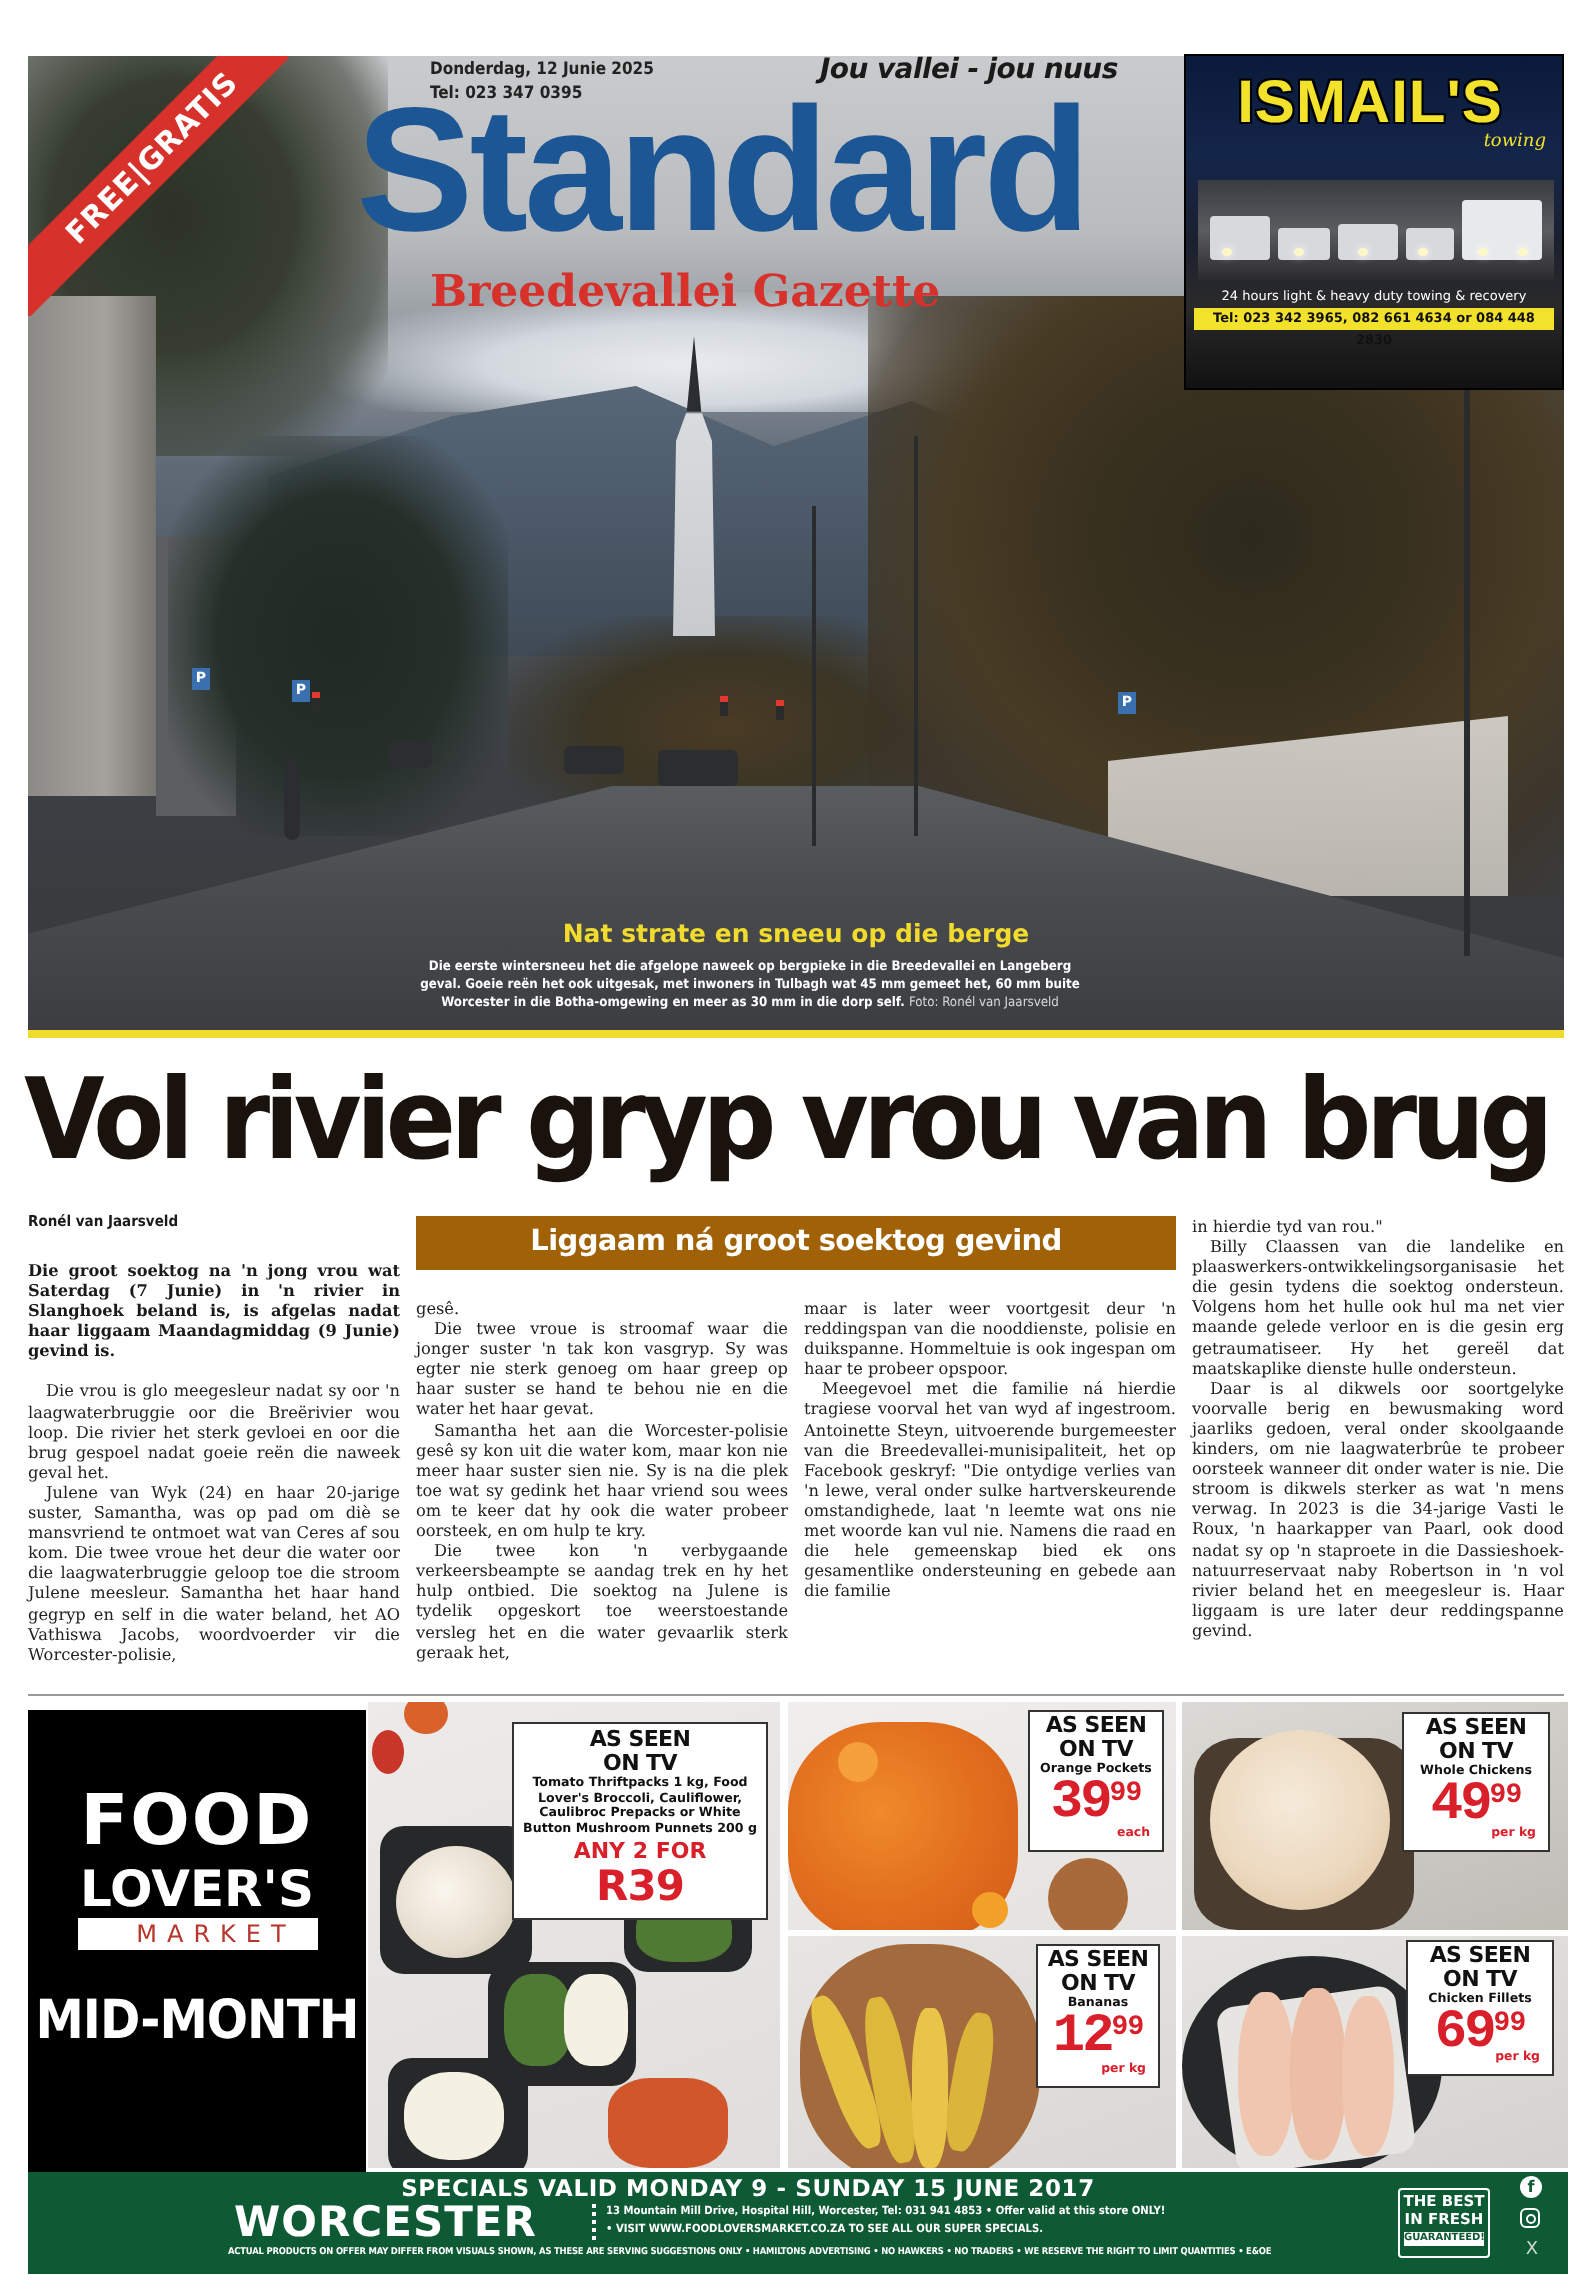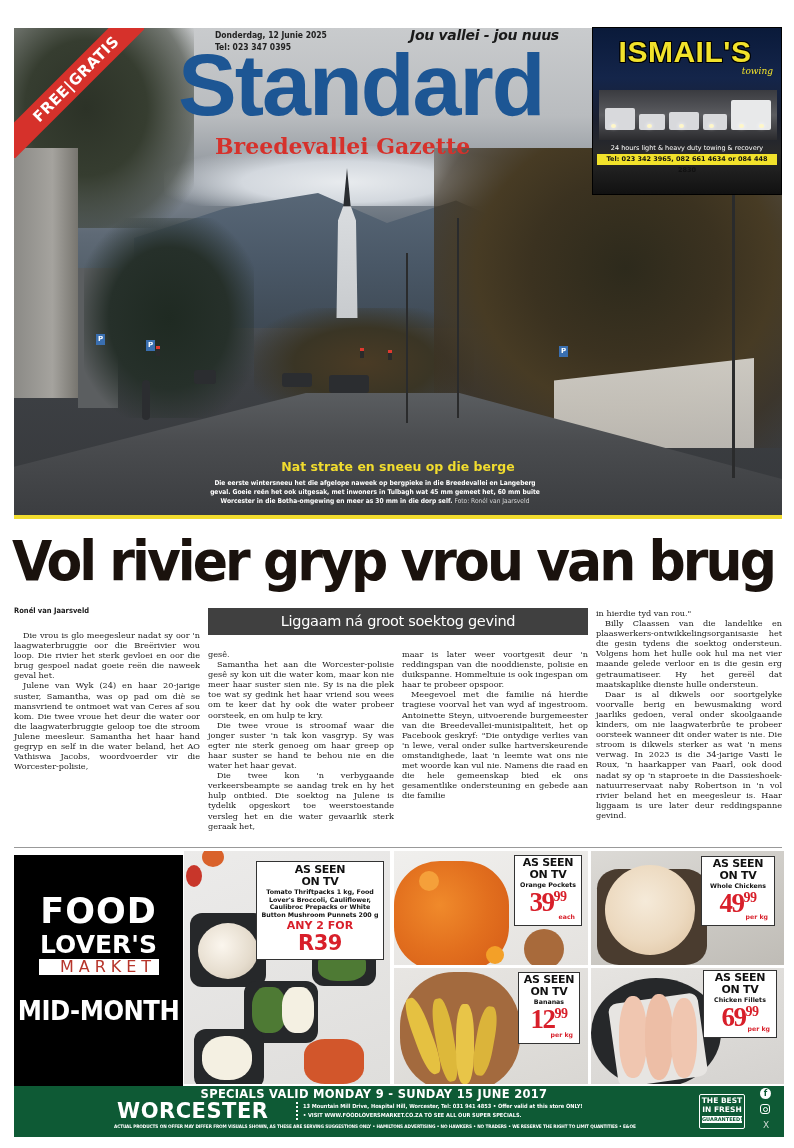--- a/index.html
+++ b/index.html
@@ -154,57 +154,57 @@
   }
   .col p { text-indent: 9px; }
   .col p.noindent { text-indent: 0; }
   .col .lead { font-weight: bold; text-indent: 0; margin-bottom: 10px; color: #1a1a1a; }
   .col1 { left: 14px; }
   .col2 { left: 208px; top: 649px; }
   .col3 { left: 402px; top: 649px; }
   .col4 { left: 596px; top: 608px; }
 
   .subhead-box {
-    position: absolute; left: 208px; top: 608px; width: 380px; height: 27px; background: #404040; color: #fff;
-    font-family: "DejaVu Sans", sans-serif; font-weight: normal; font-size: 14.5px; text-align: center; line-height: 27px;
+    position: absolute; left: 208px; top: 608px; width: 380px; height: 27px; background: #a16207; color: #fff;
+    font-family: "DejaVu Sans", sans-serif; font-weight: bold; font-size: 14.5px; text-align: center; line-height: 27px;
     letter-spacing: -0.3px;
   }
 
   
   .ad-rule { position: absolute; left: 14px; top: 847px; width: 768px; height: 1px; background: #999; }
   .ad-fl { position: absolute; left: 14px; top: 851px; width: 770px; height: 232px; }
   .fl-red {
     position: absolute; left: 0; top: 4px; width: 169px; height: 233px; background: #000000; color: #fff;
     text-align: center;
   }
   .fl-logo-food { position: absolute; left: 0; top: 38px; width: 169px; font-family: "DejaVu Sans", sans-serif; font-weight: bold; font-size: 35px; letter-spacing: 1px; line-height: 36px; }
   .fl-logo-lovers { position: absolute; left: 0; top: 76px; width: 169px; font-family: "DejaVu Sans", sans-serif; font-weight: bold; font-size: 25px; line-height: 28px; letter-spacing: 0px; }
   .fl-logo-market {
     position: absolute; left: 25px; top: 104px; width: 120px; height: 16px; background: #fff; color: #b7352b;
-    font-family: "DejaVu Sans", sans-serif; font-size: 16px; letter-spacing: 5px; line-height: 16px; text-align: center; padding-left: 18px;
+    font-family: "DejaVu Sans", sans-serif; font-size: 12px; letter-spacing: 5px; line-height: 16px; text-align: center; padding-left: 18px;
   }
   .fl-mid { position: absolute; left: 0; top: 140px; width: 169px; font-family: "DejaVu Sans Condensed", "DejaVu Sans", sans-serif; font-weight: bold; font-size: 27px; line-height: 31px; letter-spacing: -0.5px; }
 
   .tile { position: absolute; overflow: hidden; background: #e7e6e4; }
   .tile-veg { left: 170px; top: 0; width: 206px; height: 233px; background: linear-gradient(160deg, #ecebea 0%, #dfdedc 100%); }
   .tile-orange { left: 380px; top: 0; width: 194px; height: 114px; background: linear-gradient(160deg, #f0efed 0%, #e4e2df 100%); }
   .tile-chicken { left: 577px; top: 0; width: 193px; height: 114px; background: linear-gradient(160deg, #dcdad6 0%, #bfbcb6 100%); }
   .tile-banana { left: 380px; top: 117px; width: 194px; height: 116px; background: linear-gradient(160deg, #e8e6e3 0%, #d9d7d3 100%); }
   .tile-fillet { left: 577px; top: 117px; width: 193px; height: 116px; background: linear-gradient(160deg, #e6e4e1 0%, #d4d2cf 100%); }
 
   .blob { position: absolute; border-radius: 50%; }
   .tray { position: absolute; border-radius: 12px; background: #26282a; }
 
   .price-box {
     position: absolute; background: #fff; border: 1.5px solid #333; text-align: center; color: #111;
     font-family: "DejaVu Sans", sans-serif;
   }
   .price-box .asseen { font-weight: bold; font-size: 11px; line-height: 11.5px; letter-spacing: -0.3px; }
   .price-box .prod { font-weight: bold; font-size: 6.3px; line-height: 7.5px; margin-top: 1px; }
-  .price-box .price { color: #d81f2a; font-weight: bold; font-family: Liberation Serif, serif; line-height: 1; }
+  .price-box .price { color: #d81f2a; font-weight: bold; font-family: Liberation Mono, monospace; line-height: 1; }
   .price-box .price .rand { font-size: 27px; letter-spacing: -1.5px; }
   .price-box .price .cents { font-size: 14px; vertical-align: top; position: relative; top: 1px; letter-spacing: -0.5px; }
   .price-box .unit { color: #d81f2a; font-weight: bold; font-size: 6.2px; position: absolute; right: 6px; bottom: 5px; }
   .price-box .any2 { color: #d81f2a; font-weight: bold; font-size: 11px; line-height: 12px; margin-top: 2px; }
   .price-box .r39 { color: #d81f2a; font-weight: bold; font-size: 21px; line-height: 22px; letter-spacing: -0.5px; }
 
   .fl-footer {
     position: absolute; left: 14px; top: 1086px; width: 770px; height: 51px; background: #0e5a35; color: #fff;
   }
   .fl-footer .valid {
@@ -298,27 +298,28 @@
   <span class="credit">Foto: Ronél van Jaarsveld</span>
 </div>
 <div class="yellow-rule"></div>
 
 <div class="headline">Vol rivier gryp vrou van brug</div>
 <div class="byline">Ronél van Jaarsveld</div>
 
 <div class="subhead-box">Liggaam ná groot soektog gevind</div>
 
 <div class="col col1">
+  <p class="lead">Die groot soektog na 'n jong vrou wat Saterdag (7 Junie) in 'n rivier in Slanghoek beland is, is afgelas nadat haar liggaam Maandagmiddag (9 Junie) gevind is.</p>
   <p>Die vrou is glo meegesleur nadat sy oor 'n laagwaterbruggie oor die Breërivier wou loop. Die rivier het sterk gevloei en oor die brug gespoel nadat goeie reën die naweek geval het.</p>
   <p>Julene van Wyk (24) en haar 20-jarige suster, Samantha, was op pad om diè se mansvriend te ontmoet wat van Ceres af sou kom. Die twee vroue het deur die water oor die laagwaterbruggie geloop toe die stroom Julene meesleur. Samantha het haar hand gegryp en self in die water beland, het AO Vathiswa Jacobs, woordvoerder vir die Worcester-polisie,</p>
 </div>
 <div class="col col2">
   <p class="noindent">gesê.</p>
+  <p>Die twee vroue is stroomaf waar die jonger suster 'n tak kon vasgryp. Sy was egter nie sterk genoeg om haar greep op haar suster se hand te behou nie en die water het haar gevat.</p>
   <p>Samantha het aan die Worcester-polisie gesê sy kon uit die water kom, maar kon nie meer haar suster sien nie. Sy is na die plek toe wat sy gedink het haar vriend sou wees om te keer dat hy ook die water probeer oorsteek, en om hulp te kry.</p>
-  <p>Die twee vroue is stroomaf waar die jonger suster 'n tak kon vasgryp. Sy was egter nie sterk genoeg om haar greep op haar suster se hand te behou nie en die water het haar gevat.</p>
   <p>Die twee kon 'n verbygaande verkeersbeampte se aandag trek en hy het hulp ontbied. Die soektog na Julene is tydelik opgeskort toe weerstoestande versleg het en die water gevaarlik sterk geraak het,</p>
 </div>
 <div class="col col3">
   <p class="noindent">maar is later weer voortgesit deur 'n reddingspan van die nooddienste, polisie en duikspanne. Hommeltuie is ook ingespan om haar te probeer opspoor.</p>
   <p>Meegevoel met die familie ná hierdie tragiese voorval het van wyd af ingestroom. Antoinette Steyn, uitvoerende burgemeester van die Breedevallei-munisipaliteit, het op Facebook geskryf: "Die ontydige verlies van 'n lewe, veral onder sulke hartverskeurende omstandighede, laat 'n leemte wat ons nie met woorde kan vul nie. Namens die raad en die hele gemeenskap bied ek ons gesamentlike ondersteuning en gebede aan die familie</p>
 </div>
 <div class="col col4">
   <p class="noindent">in hierdie tyd van rou."</p>
   <p>Billy Claassen van die landelike en plaaswerkers-ontwikkelingsorganisasie het die gesin tydens die soektog ondersteun. Volgens hom het hulle ook hul ma net vier maande gelede verloor en is die gesin erg getraumatiseer. Hy het gereël dat maatskaplike dienste hulle ondersteun.</p>
   <p>Daar is al dikwels oor soortgelyke voorvalle berig en bewusmaking word jaarliks gedoen, veral onder skoolgaande kinders, om nie laagwaterbrûe te probeer oorsteek wanneer dit onder water is nie. Die stroom is dikwels sterker as wat 'n mens verwag. In 2023 is die 34-jarige Vasti le Roux, 'n haarkapper van Paarl, ook dood nadat sy op 'n staproete in die Dassieshoek-natuurreservaat naby Robertson in 'n vol rivier beland het en meegesleur is. Haar liggaam is ure later deur reddingspanne gevind.</p>

